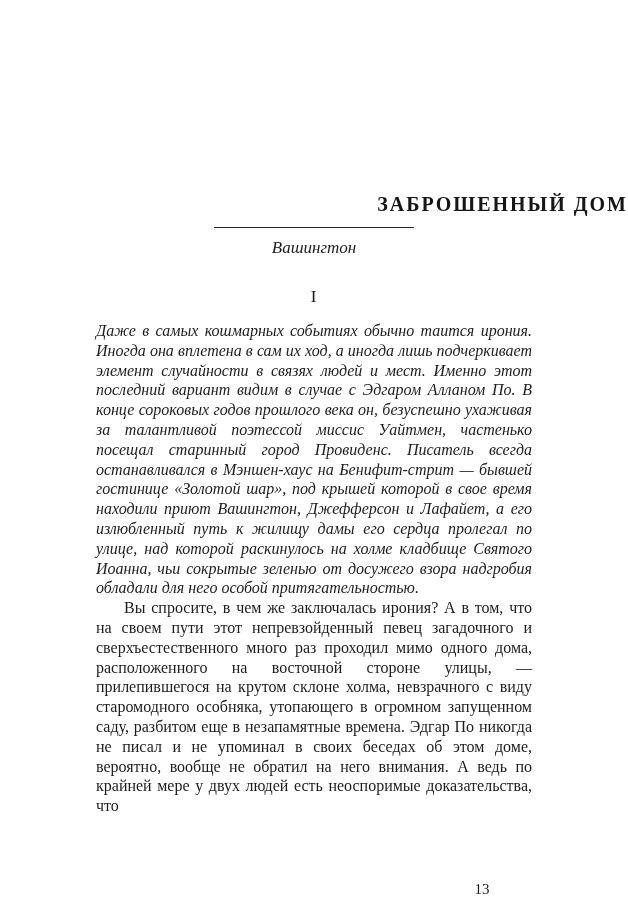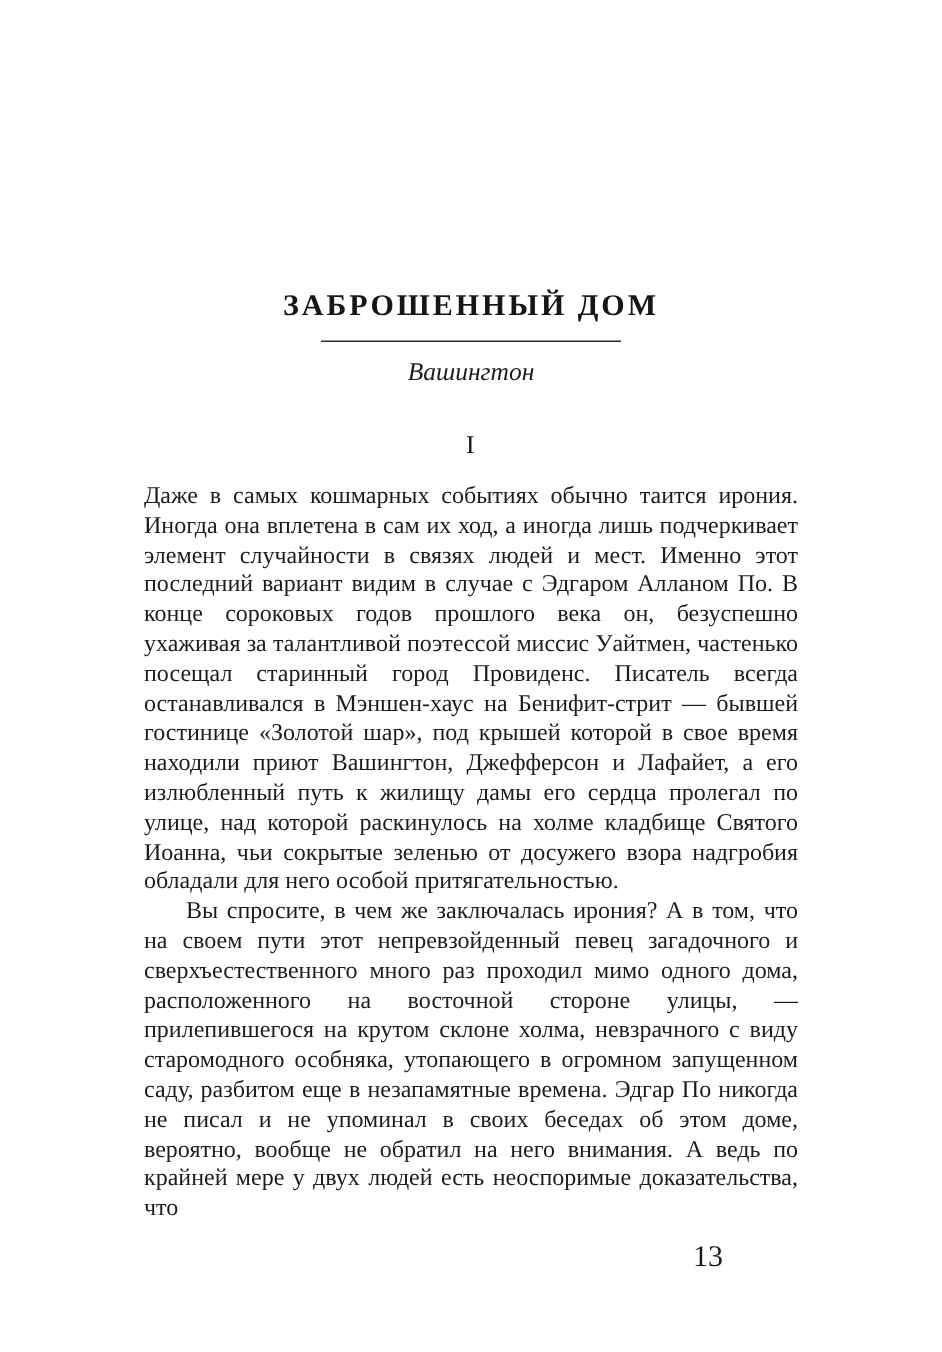--- a/index.html
+++ b/index.html
@@ -20,20 +20,21 @@
     text-align: center;
     padding-top: 192px;
   }
   .chapter-title {
     margin: 0;
     font-size: 20px;
     line-height: 24px;
     font-weight: 700;
     letter-spacing: 2px;
     color: #161616;
+    text-align: right;
   }
   .title-rule {
     width: 200px;
     height: 1px;
     background: #2b2b2b;
     margin: 11px auto 0 auto;
   }
   .chapter-subtitle {
     margin-top: 9px;
     font-size: 17px;
@@ -57,28 +58,29 @@
     text-align: justify;
     hyphens: auto;
     -webkit-hyphens: auto;
   }
   .para {
     margin: 0;
     text-indent: 28px;
   }
   .para.first {
     text-indent: 0;
+    font-style: italic;
   }
   .page-number {
     position: absolute;
-    top: 829px;
+    top: 880px;
     left: 462px;
     width: 40px;
-    text-align: left;
-    font-size: 20px;
+    text-align: center;
+    font-size: 15px;
     line-height: 18px;
     color: #1c1c1c;
   }
 </style>
 </head>
 <body>
 
 <div class="book-page">
 
   <header class="chapter-header">

